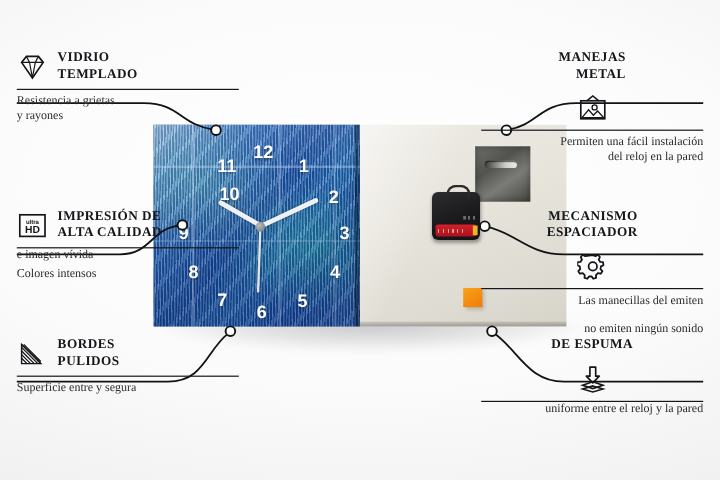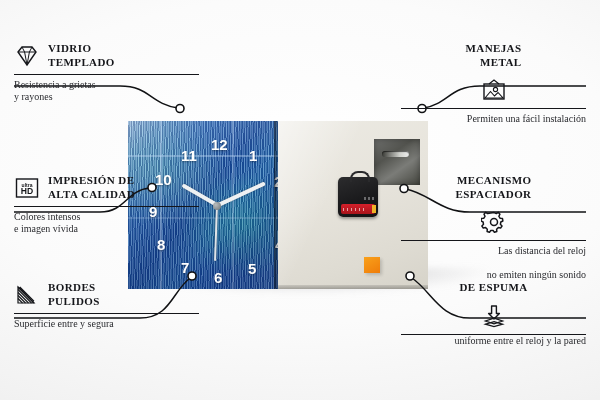--- a/index.html
+++ b/index.html
@@ -14,21 +14,21 @@
       radial-gradient(120% 90% at 50% 40%, #ffffff 0%, #fbfbfb 45%, #f2f2f2 75%, #e9e9e9 100%);
     overflow:hidden;
   }
   
   .product-shadow{
     position:absolute;left:128px;top:268px;width:360px;height:26px;
     background:radial-gradient(ellipse at 50% 10%, rgba(120,120,125,.40) 0%, rgba(140,140,145,.18) 45%, rgba(255,255,255,0) 72%);
     filter:blur(3px);
   }
   .product{
-    position:absolute;left:128px;top:121px;width:300px;height:168px;
+    position:absolute;left:128px;top:104px;width:344px;height:168px;
     display:flex;
     justify-content:space-between;
   }
   .clock-face{
     position:relative;width:178px;height:168px;overflow:hidden;
     background:#1c4fa1;
   }
   .clock-bg{position:absolute;inset:0;}
   .clock-bg .g1{position:absolute;inset:0;
     background:
@@ -141,21 +141,21 @@
       <span class="num" style="left:83px;top:16px;">12</span>
       <span class="num" style="left:121px;top:27px;">1</span>
       <span class="num" style="left:146px;top:53px;">2</span>
       <span class="num" style="left:155px;top:83px;">3</span>
       <span class="num" style="left:147px;top:116px;">4</span>
       <span class="num" style="left:120px;top:140px;">5</span>
       <span class="num" style="left:86px;top:149px;">6</span>
       <span class="num" style="left:53px;top:139px;">7</span>
       <span class="num" style="left:29px;top:116px;">8</span>
       <span class="num" style="left:21px;top:83px;">9</span>
-      <span class="num" style="left:27px;top:51px;">10</span>
+      <span class="num" style="left:27px;top:51px;padding-left:28px;">10</span>
       <span class="num" style="left:53px;top:27px;">11</span>
 
       <div class="hand min"></div>
       <div class="hand hour"></div>
       <div class="hand sec"></div>
       <div class="pin"></div>
       <div class="clock-edge"></div>
     </div>
 
     <div class="clock-back">
@@ -217,22 +217,22 @@
         <rect x="2.5" y="3" width="21" height="18" fill="none" stroke="#15161a" stroke-width="1.4"></rect>
         <text x="13" y="10.6" font-family="Liberation Sans, sans-serif" font-size="5" font-weight="700" text-anchor="middle" fill="#15161a">ultra</text>
         <text x="13" y="18.4" font-family="Liberation Sans, sans-serif" font-size="8.6" font-weight="700" text-anchor="middle" fill="#15161a">HD</text>
       </svg>
       <div>
         <div class="co-title">IMPRESIÓN DE</div>
         <div class="co-title">ALTA CALIDAD</div>
       </div>
     </div>
     <div class="co-rule"></div>
+    <div class="co-desc" style="margin-top:0">e imagen vívida</div>
     <div class="co-desc">Colores intensos</div>
-    <div class="co-desc" style="margin-top:0">e imagen vívida</div>
   </div>
 
   <div class="callout c-bl">
     <div class="co-head">
       <svg class="ico" viewBox="0 0 26 24">
         <path d="M4 4 L4 20 L20 20 Z" fill="none" stroke="#15161a" stroke-width="1.2"></path>
         <path d="M4 6.5 L17.5 20 M4 9.5 L14.5 20 M4 12.5 L11.5 20 M4 15.5 L8.5 20
                  M5.8 4 L20 18.2 M4 4 L20 20" stroke="#15161a" stroke-width="1.1" fill="none"></path>
       </svg>
       <div>
@@ -252,35 +252,36 @@
       </div>
       <svg class="ico" viewBox="0 0 26 24">
         <path d="M8 6 L13 2 L18 6" fill="none" stroke="#15161a" stroke-width="1.3"></path>
         <rect x="3" y="6" width="20" height="15" fill="none" stroke="#15161a" stroke-width="1.4"></rect>
         <circle cx="14.5" cy="11.5" r="2.1" fill="none" stroke="#15161a" stroke-width="1.1"></circle>
         <path d="M4 20 L9.5 13.5 L13.5 18 L17 14.5 L22 20 Z" fill="none" stroke="#15161a" stroke-width="1.1"></path>
       </svg>
     </div>
     <div class="co-rule"></div>
     <div class="co-desc">Permiten una fácil instalación</div>
+    <div class="co-desc" style="margin-top:0">del reloj en la pared</div>
   </div>
 
   <div class="callout c-mr right">
     <div class="co-head">
       <div>
         <div class="co-title">MECANISMO</div>
         <div class="co-title">ESPACIADOR</div>
       </div>
       <svg class="ico" viewBox="0 0 26 24">
         <path d="M13 2.6 l2.3 .9 2-1.2 1.6 1.9 -1 2.1 1.3 2 2.3 .2 .4 2.5 -2.1 1 -.4 2.3 1.6 1.7 -1.4 2.1 -2.3 -.5 -1.7 1.6 .2 2.3 -2.4 .8 -1.3-1.9 -2.3 0 -1.3 1.9 -2.4-.8 .2-2.3 -1.7-1.6 -2.3 .5 -1.4-2.1 1.6-1.7 -.4-2.3 -2.1-1 .4-2.5 2.3-.2 1.3-2 -1-2.1 1.6-1.9 2 1.2 Z" fill="none" stroke="#15161a" stroke-width="1.5" stroke-linejoin="round"></path>
         <circle cx="13" cy="12" r="3.5" fill="none" stroke="#15161a" stroke-width="1.5"></circle>
       </svg>
     </div>
     <div class="co-rule"></div>
-    <div class="co-desc">Las distancia del reloj</div>
+    <div class="co-desc">Las manecillas del emiten</div>
     <div class="co-desc" style="margin-top:12px">no emiten ningún sonido</div>
   </div>
 
   <div class="callout c-br right">
     <div class="co-head">
       <div>
         <div class="co-title">DE ESPUMA</div>
       </div>
       <svg class="ico" viewBox="0 0 26 24">
         <path d="M10.6 2 L15.4 2 L15.4 9.5 L18.4 9.5 L13 15 L7.6 9.5 L10.6 9.5 Z" fill="none" stroke="#15161a" stroke-width="1.4" stroke-linejoin="round"></path>

